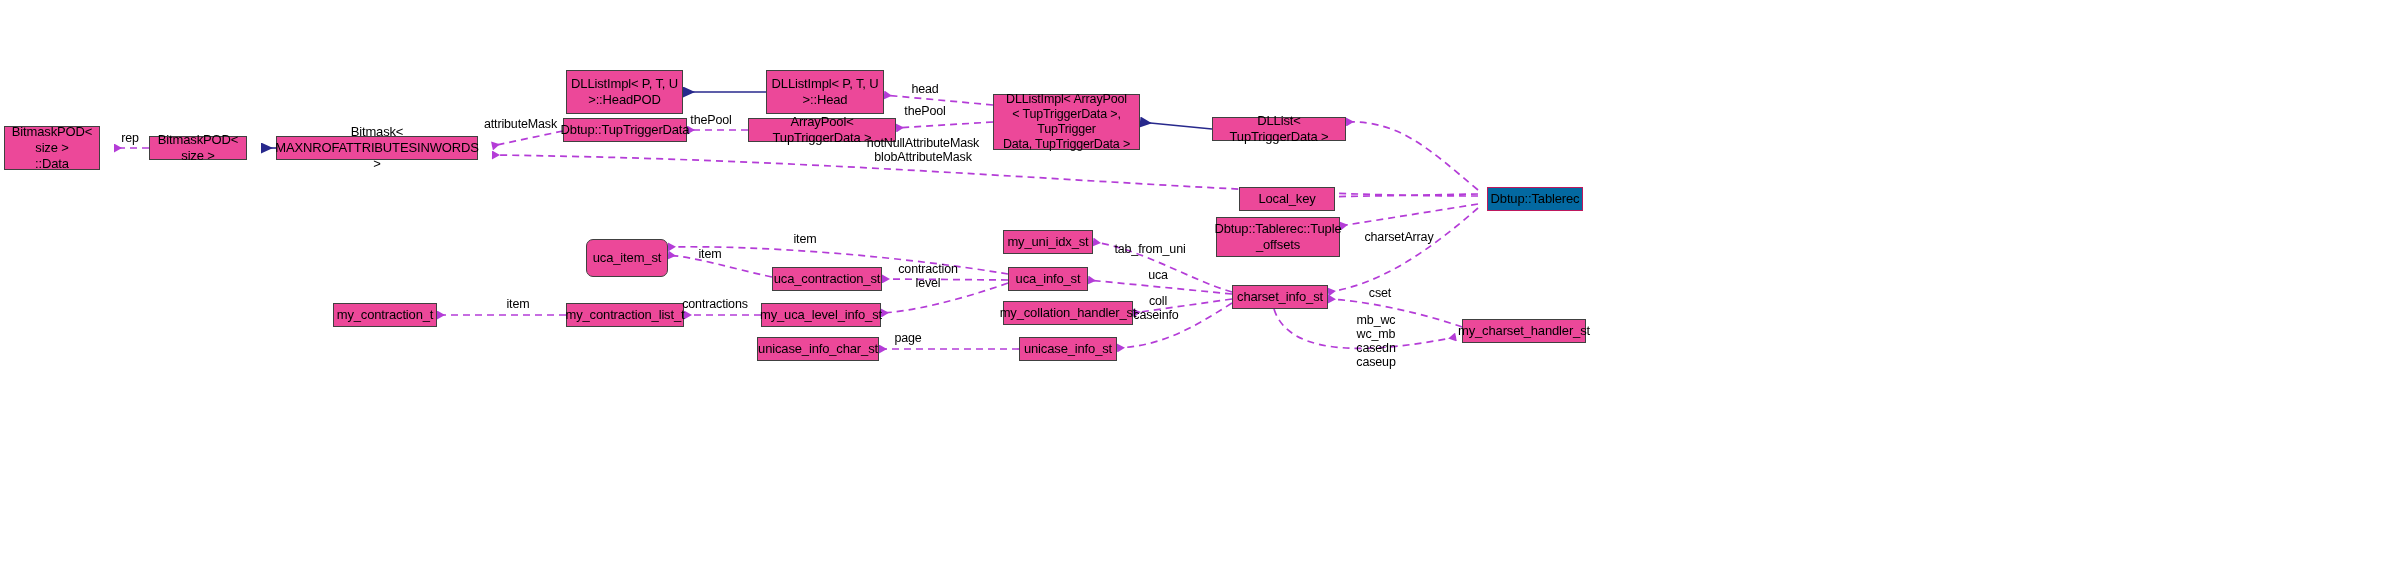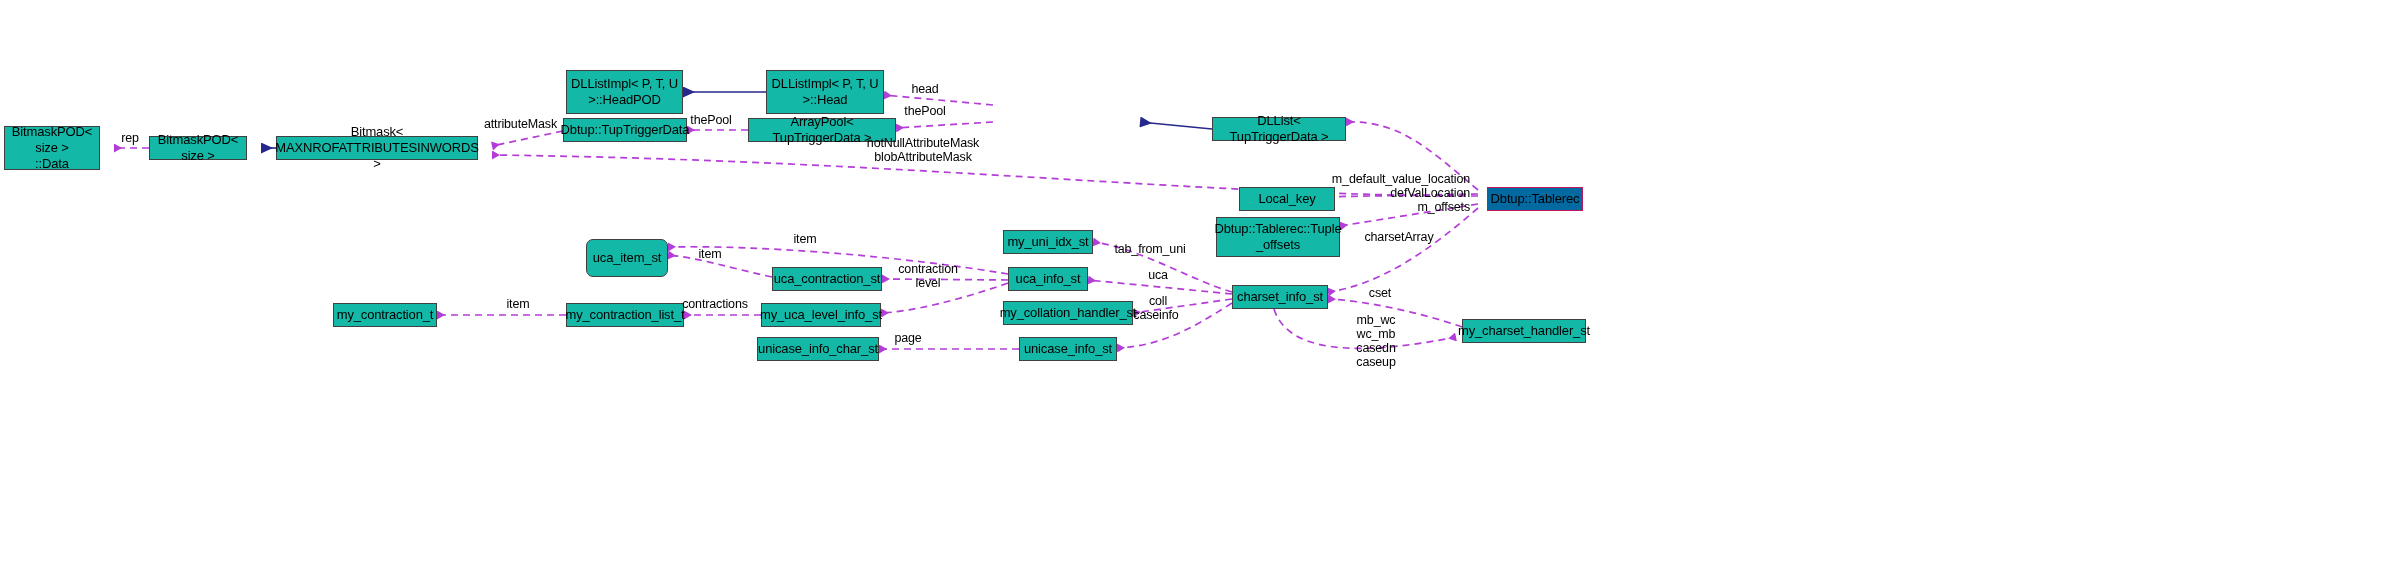--- a/index.html
+++ b/index.html
@@ -20,21 +20,21 @@
     left: 0;
     top: 0;
     width: 2400px;
     height: 578px;
     pointer-events: none;
   }
   .node {
     position: absolute;
     box-sizing: border-box;
     border: 1px solid #404040;
-    background: #14b8a6;
+    background: #ec4899;
     color: #000000;
     font-size: 13px;
     line-height: 16px;
     text-align: center;
     display: flex;
     align-items: center;
     justify-content: center;
     white-space: pre-line;
     padding: 1px 4px;
     letter-spacing: -0.15px;
@@ -129,20 +129,23 @@
   <div class="node" style="left:4px;   top:126px; width:96px;  height:44px;">BitmaskPOD&lt; size &gt;
 ::Data</div>
   <div class="node" style="left:149px; top:136px; width:98px;  height:24px;">BitmaskPOD&lt; size &gt;</div>
   <div class="node" style="left:276px; top:136px; width:202px; height:24px;">Bitmask&lt; MAXNROFATTRIBUTESINWORDS &gt;</div>
   <div class="node" style="left:566px; top:70px;  width:117px; height:44px;">DLListImpl&lt; P, T, U
 &gt;::HeadPOD</div>
   <div class="node" style="left:766px; top:70px;  width:118px; height:44px;">DLListImpl&lt; P, T, U
 &gt;::Head</div>
   <div class="node" style="left:563px; top:118px; width:124px; height:24px;">Dbtup::TupTriggerData</div>
   <div class="node" style="left:748px; top:118px; width:148px; height:24px;">ArrayPool&lt; TupTriggerData &gt;</div>
+  <div class="node" style="left:993px; top:94px;  width:147px; height:56px; font-size:12.5px; line-height:15px;">DLListImpl&lt; ArrayPool
+&lt; TupTriggerData &gt;, TupTrigger
+Data, TupTriggerData &gt;</div>
   <div class="node" style="left:1212px; top:117px; width:134px; height:24px;">DLList&lt; TupTriggerData &gt;</div>
   <div class="node" style="left:1239px; top:187px; width:96px;  height:24px;">Local_key</div>
   <div class="node" style="left:1216px; top:217px; width:124px; height:40px;">Dbtup::Tablerec::Tuple
 _offsets</div>
   <div class="node highlight" style="left:1478px; top:187px; width:96px; height:24px;">Dbtup::Tablerec</div>
   <div class="node" style="left:586px; top:239px; width:82px;  height:38px;border-radius:7px;">uca_item_st</div>
   <div class="node" style="left:772px; top:267px; width:110px; height:24px;">uca_contraction_st</div>
   <div class="node" style="left:1003px; top:230px; width:90px;  height:24px;">my_uni_idx_st</div>
   <div class="node" style="left:1008px; top:267px; width:80px;  height:24px;">uca_info_st</div>
   <div class="node" style="left:1003px; top:301px; width:130px; height:24px;">my_collation_handler_st</div>
@@ -154,23 +157,20 @@
   <div class="node" style="left:761px; top:303px; width:120px; height:24px;">my_uca_level_info_st</div>
   <div class="node" style="left:757px; top:337px; width:122px; height:24px;">unicase_info_char_st</div>
 
   <div class="edge-label" style="left:112px;  top:131px; width:36px;">rep</div>
   <div class="edge-label" style="left:478px;  top:117px; width:85px;">attributeMask</div>
   <div class="edge-label" style="left:674px;  top:113px; width:74px;">thePool</div>
   <div class="edge-label" style="left:905px;  top:82px;  width:40px;">head</div>
   <div class="edge-label" style="left:900px;  top:104px; width:50px;">thePool</div>
   <div class="edge-label" style="left:858px;  top:136px; width:130px;">notNullAttributeMask
 blobAttributeMask</div>
-  <div class="edge-label ralign" style="left:1326px; top:172px; width:144px;">m_default_value_location
-defValLocation
-m_offsets</div>
   <div class="edge-label" style="left:1354px; top:230px; width:90px;">charsetArray</div>
   <div class="edge-label" style="left:785px;  top:232px; width:40px;">item</div>
   <div class="edge-label" style="left:690px;  top:247px; width:40px;">item</div>
   <div class="edge-label" style="left:1108px; top:242px; width:84px;">tab_from_uni</div>
   <div class="edge-label" style="left:890px;  top:262px; width:76px;">contraction
 level</div>
   <div class="edge-label" style="left:1140px; top:268px; width:36px;">uca</div>
   <div class="edge-label" style="left:1140px; top:294px; width:36px;">coll</div>
   <div class="edge-label" style="left:1126px; top:308px; width:60px;">caseinfo</div>
   <div class="edge-label" style="left:1362px; top:286px; width:36px;">cset</div>

